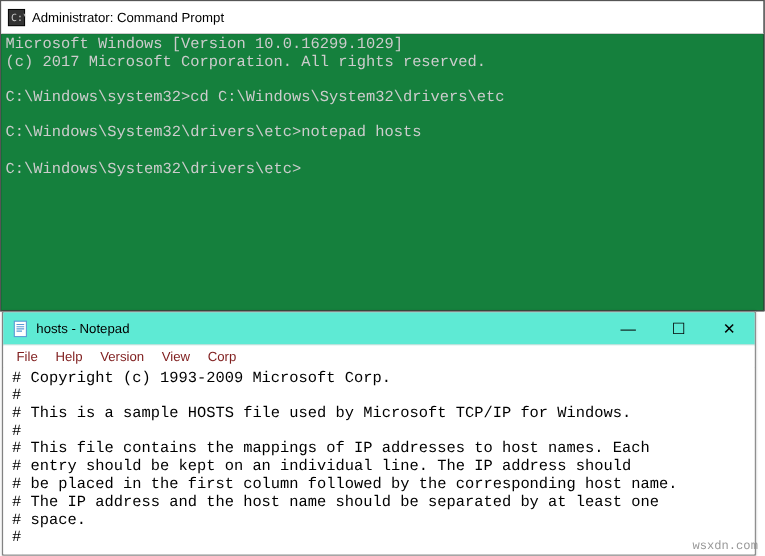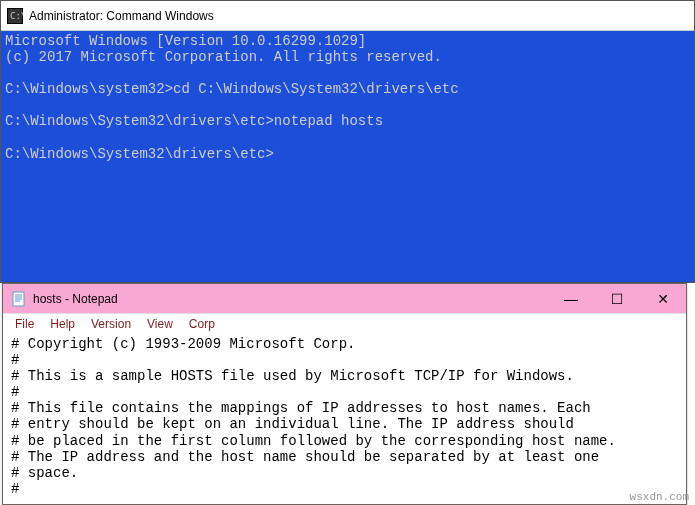--- a/index.html
+++ b/index.html
@@ -37,21 +37,21 @@
       display: flex;
       align-items: center;
       justify-content: center;
     }
     .cmd-title {
       font-size: 12px;
       color: #000;
       font-family: "Segoe UI", sans-serif;
     }
     .cmd-body {
-      background: #1d4ed8;
+      background: #15803d;
       color: #ccc;
       font-family: Consolas, "Courier New", monospace;
       font-size: 14px;
       line-height: 1.15;
       padding: 2px 4px;
       white-space: pre;
       height: calc(100% - 30px);
     }
 
     
@@ -60,21 +60,21 @@
       top: 283px;
       left: 2px;
       width: 685px;
       height: 222px;
       background: #fff;
       border: 1px solid #666;
       box-shadow: 0 0 2px rgba(0,0,0,0.3);
     }
     .np-titlebar {
       height: 30px;
-      background: #f9a8d4;
+      background: #5eead4;
       display: flex;
       align-items: center;
       border-bottom: 1px solid #e0e0e0;
     }
     .np-titleleft {
       display: flex;
       align-items: center;
       padding-left: 8px;
       flex: 1;
     }
@@ -141,21 +141,21 @@
 
 <div class="cmd-window">
   <div class="cmd-titlebar">
     <span class="cmd-icon">
       <svg width="16" height="16" viewBox="0 0 16 16">
         <rect x="0" y="0" width="16" height="16" fill="#000"></rect>
         <rect x="1" y="1" width="14" height="14" fill="#333"></rect>
         <text x="3" y="11" font-size="9" fill="#ccc" font-family="monospace">C:\</text>
       </svg>
     </span>
-    <span class="cmd-title">Administrator: Command Windows</span>
+    <span class="cmd-title">Administrator: Command Prompt</span>
   </div>
   <div class="cmd-body"><span>Microsoft Windows [Version 10.0.16299.1029]</span>
 <span>(c) 2017 Microsoft Corporation. All rights reserved.</span>
 <span></span>
 <span>C:\Windows\system32&gt;cd C:\Windows\System32\drivers\etc</span>
 <span></span>
 <span>C:\Windows\System32\drivers\etc&gt;notepad hosts</span>
 <span></span>
 <span>C:\Windows\System32\drivers\etc&gt;</span></div>
 </div>

